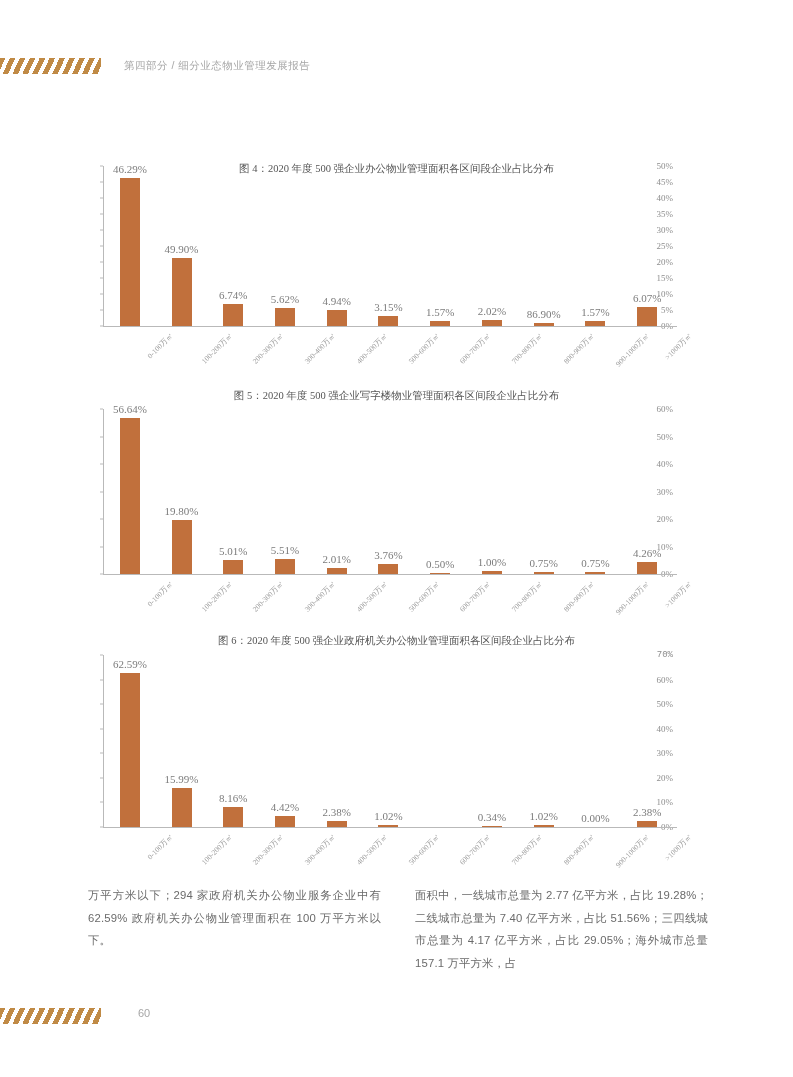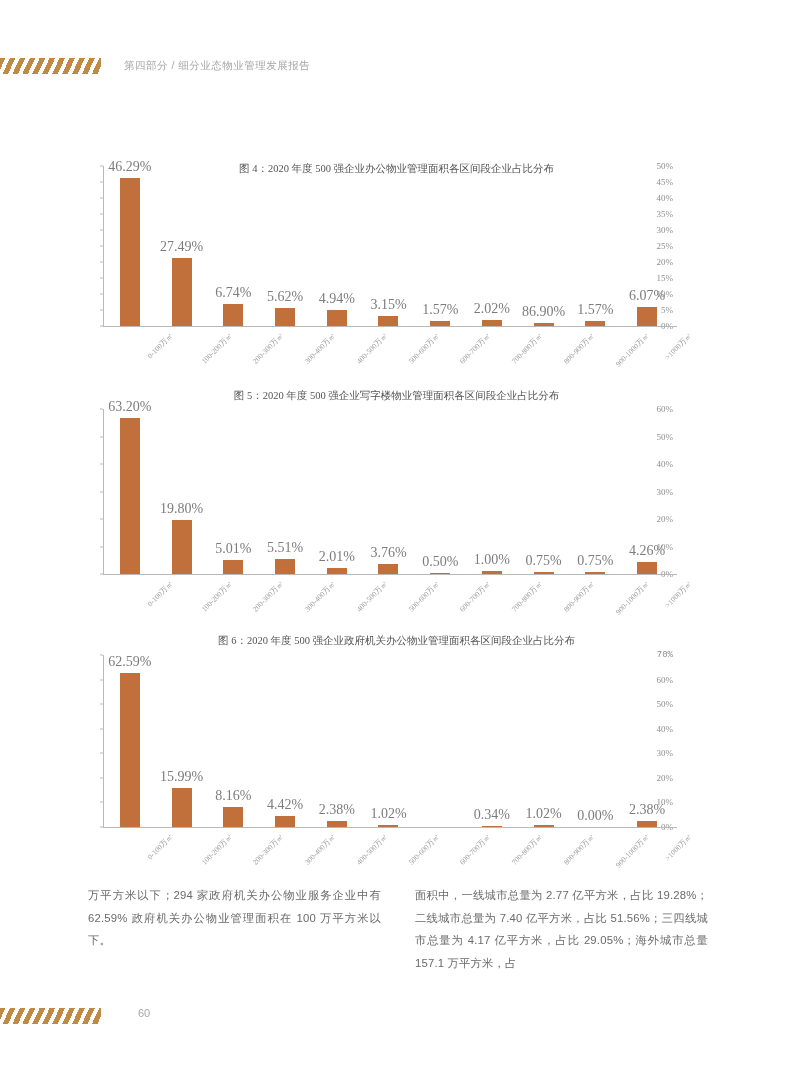--- a/index.html
+++ b/index.html
@@ -114,21 +114,21 @@
     transform: translateX(-50%);
     background: #c1703c;
   }
   .bar-label {
     position: absolute;
     bottom: 100%;
     left: 50%;
     transform: translateX(-50%);
     margin-bottom: 3px;
     font-family: "Liberation Serif", serif;
-    font-size: 14px;
+    font-size: 11px;
     color: #7c7c7c;
     white-space: nowrap;
   }
   .cat-label {
     position: absolute;
     top: 4px;
     transform-origin: right top;
     transform: rotate(-45deg);
     font-family: "Liberation Serif", serif;
     font-size: 7.5px;
@@ -222,21 +222,21 @@
         <div class="cat-label" style="left: 539.409px; top: 165px;">900-1000万㎡</div>
         <div class="cat-label" style="left: 591.136px; top: 165px;">&gt;1000万㎡</div>
         <div class="bars-area" style="width: 569px; height: 160px;">
           <div class="bar-slot" style="left: 0px; width: 51.7273px;">
             <div class="bar" style="width: 20px; height: 148.128px;">
               <div class="bar-label">46.29%</div>
             </div>
           </div>
           <div class="bar-slot" style="left: 51.7273px; width: 51.7273px;">
             <div class="bar" style="width: 20px; height: 67.584px;">
-              <div class="bar-label">27.49%</div>
+              <div class="bar-label">49.90%</div>
             </div>
           </div>
           <div class="bar-slot" style="left: 103.455px; width: 51.7273px;">
             <div class="bar" style="width: 20px; height: 21.568px;">
               <div class="bar-label">6.74%</div>
             </div>
           </div>
           <div class="bar-slot" style="left: 155.182px; width: 51.7273px;">
             <div class="bar" style="width: 20px; height: 17.984px;">
               <div class="bar-label">5.62%</div>
@@ -306,21 +306,21 @@
         <div class="cat-label" style="left: 280.773px; top: 170px;">400-500万㎡</div>
         <div class="cat-label" style="left: 332.5px; top: 170px;">500-600万㎡</div>
         <div class="cat-label" style="left: 384.227px; top: 170px;">600-700万㎡</div>
         <div class="cat-label" style="left: 435.955px; top: 170px;">700-800万㎡</div>
         <div class="cat-label" style="left: 487.682px; top: 170px;">800-900万㎡</div>
         <div class="cat-label" style="left: 539.409px; top: 170px;">900-1000万㎡</div>
         <div class="cat-label" style="left: 591.136px; top: 170px;">&gt;1000万㎡</div>
         <div class="bars-area" style="width: 569px; height: 165px;">
           <div class="bar-slot" style="left: 0px; width: 51.7273px;">
             <div class="bar" style="width: 20px; height: 155.76px;">
-              <div class="bar-label">63.20%</div>
+              <div class="bar-label">56.64%</div>
             </div>
           </div>
           <div class="bar-slot" style="left: 51.7273px; width: 51.7273px;">
             <div class="bar" style="width: 20px; height: 54.45px;">
               <div class="bar-label">19.80%</div>
             </div>
           </div>
           <div class="bar-slot" style="left: 103.455px; width: 51.7273px;">
             <div class="bar" style="width: 20px; height: 13.7775px;">
               <div class="bar-label">5.01%</div>

